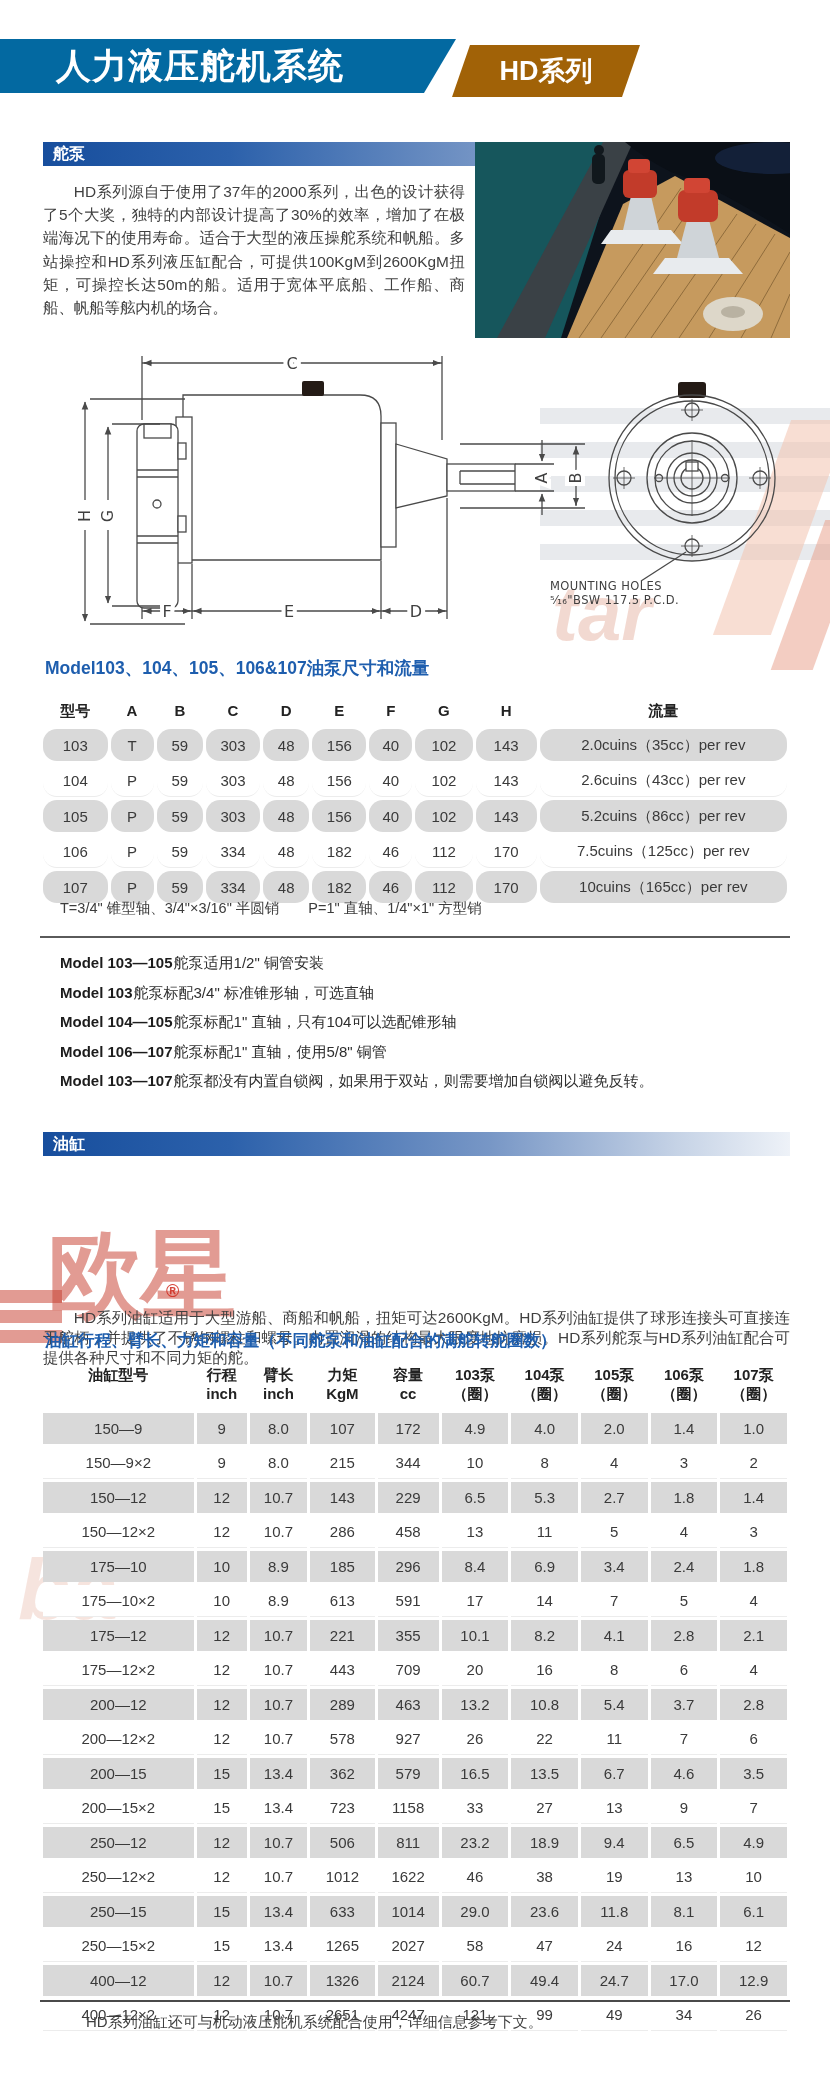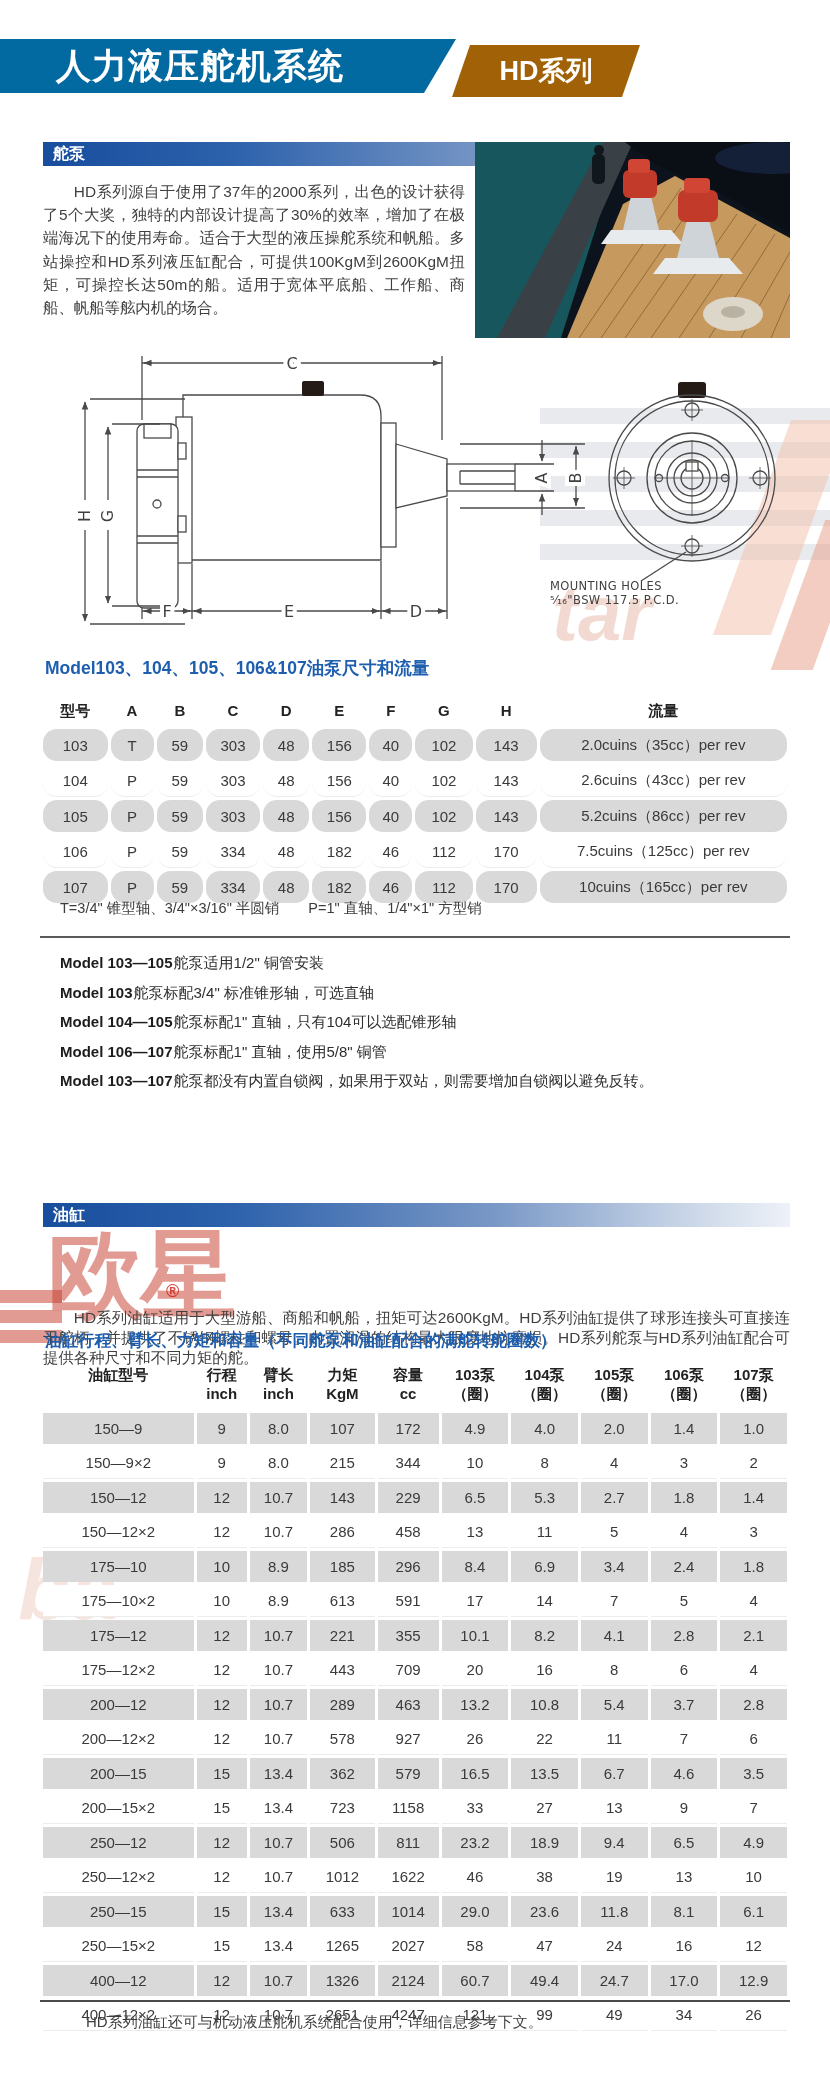--- a/index.html
+++ b/index.html
@@ -23,21 +23,21 @@
           clip-path:polygon(0 0,100% 0,calc(100% - 32px) 100%,0 100%);}
   .banner-title{color:#fff;font-size:35px;font-weight:bold;line-height:54px;padding-left:56px;letter-spacing:1px;white-space:nowrap;}
   .badge{left:452px;top:45px;width:188px;height:52px;background:#a16207;
          clip-path:polygon(18px 0,100% 0,calc(100% - 18px) 100%,0 100%);
          display:flex;align-items:center;justify-content:center;}
   .badge-text{color:#fff;font-size:27px;font-weight:bold;}
   
   .section-bar{left:43px;width:747px;height:24px;line-height:24px;box-sizing:border-box;padding-left:10px;
     color:#fff;font-size:16px;font-weight:bold;
     background:linear-gradient(90deg,#174e9d 0%,#2c61ab 25%,#7897c6 60%,#c6d3e6 85%,#eef2f8 100%);}
-  .bar-pump{top:142px;} .bar-cyl{top:1203px;}
+  .bar-pump{top:142px;} .bar-cyl{top:1132px;}
   .blue-title{left:45px;color:#1e5eae;font-weight:bold;white-space:nowrap;}
   .title-pump{top:656px;font-size:17.5px;text-align:right;}
   .title-cyl{top:1330px;font-size:16.5px;}
   
   .para{font-size:15.4px;color:#3f3f3f;text-indent:2em;text-align:justify;}
   .para-pump{left:43px;top:180px;width:422px;line-height:23.2px;}
   .para-cyl{left:43px;top:1308px;width:747px;line-height:20px;}
   
   .photo{left:475px;top:142px;width:315px;height:196px;}
   

